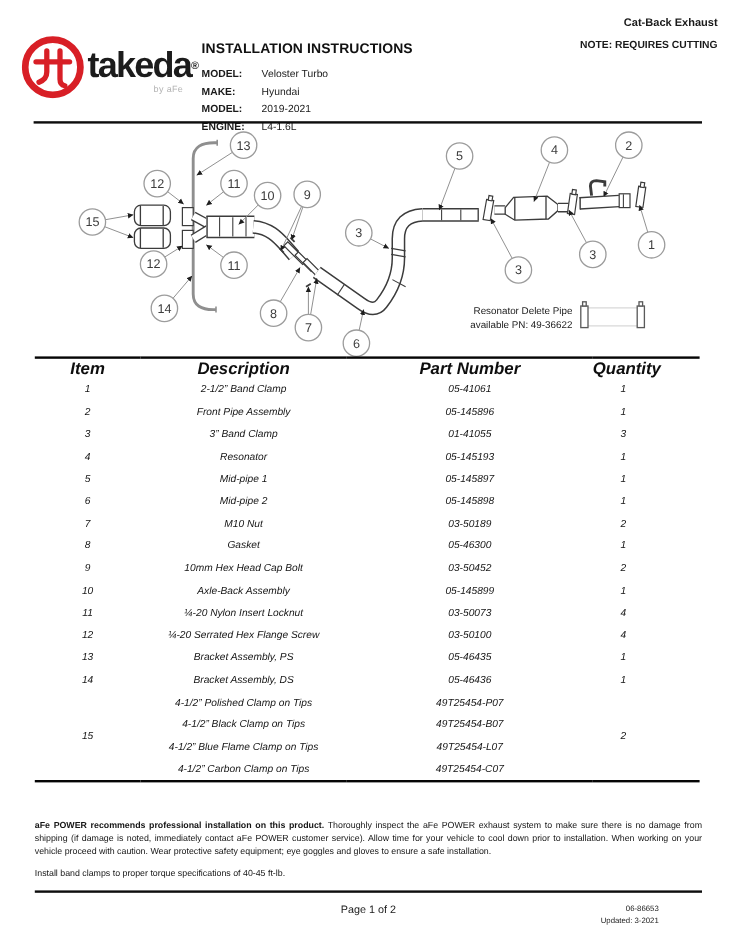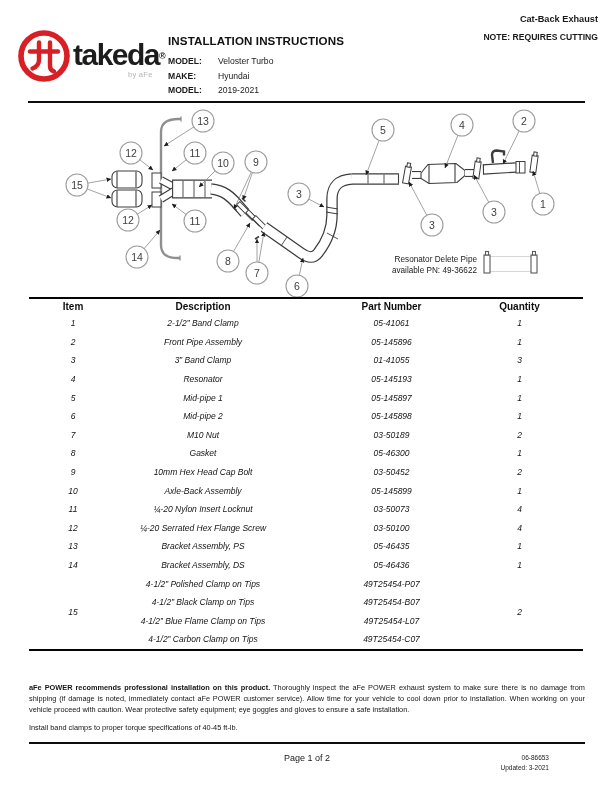--- a/index.html
+++ b/index.html
@@ -27,21 +27,21 @@
   #diagram text{font-family:"Liberation Sans",sans-serif;}
   .callout-num{font-size:10.5px;fill:#3d3d3d;}
   .reso-note{font-size:8.2px;fill:#222;}
   
   #parts-table{
     position:absolute;left:29px;top:297px;width:554px;
     border-collapse:collapse;table-layout:fixed;
     border-top:2.6px solid #050505;border-bottom:2.6px solid #050505;
   }
   #parts-table th{
-    font-size:10px;font-weight:bold;text-align:center;
+    font-size:14px;font-style:italic;font-weight:bold;text-align:center;
     height:15px;vertical-align:middle;padding:0;color:#0e0e0e;
   }
   #parts-table td{
     font-size:8.5px;font-style:italic;text-align:center;height:18.6px;
     vertical-align:middle;padding:0;color:#141414;
   }
   #parts-table .col-qty{padding-right:38px;text-align:center;}
   
   .footer{position:absolute;left:29px;top:682px;width:556px;}
   .warn{margin:0 0 8px 0;font-size:7.35px;line-height:1.5;text-align:justify;color:#151515;}
@@ -78,20 +78,24 @@
           <span class="veh-label">MODEL:</span>
           <span>Veloster Turbo</span>
         </div>
         <div class="veh-row">
           <span class="veh-label">MAKE:</span>
           <span>Hyundai</span>
         </div>
         <div class="veh-row">
           <span class="veh-label">MODEL:</span>
           <span>2019-2021</span>
+        </div>
+        <div class="veh-row">
+          <span class="veh-label">ENGINE:</span>
+          <span>L4-1.6L</span>
         </div>
       </div>
   </div>
 
   <div class="head-right">
     <div class="head-product">Cat-Back Exhaust</div>
     <div class="head-note">NOTE: REQUIRES CUTTING</div>
   </div>
 
   <div class="head-rule"></div>

